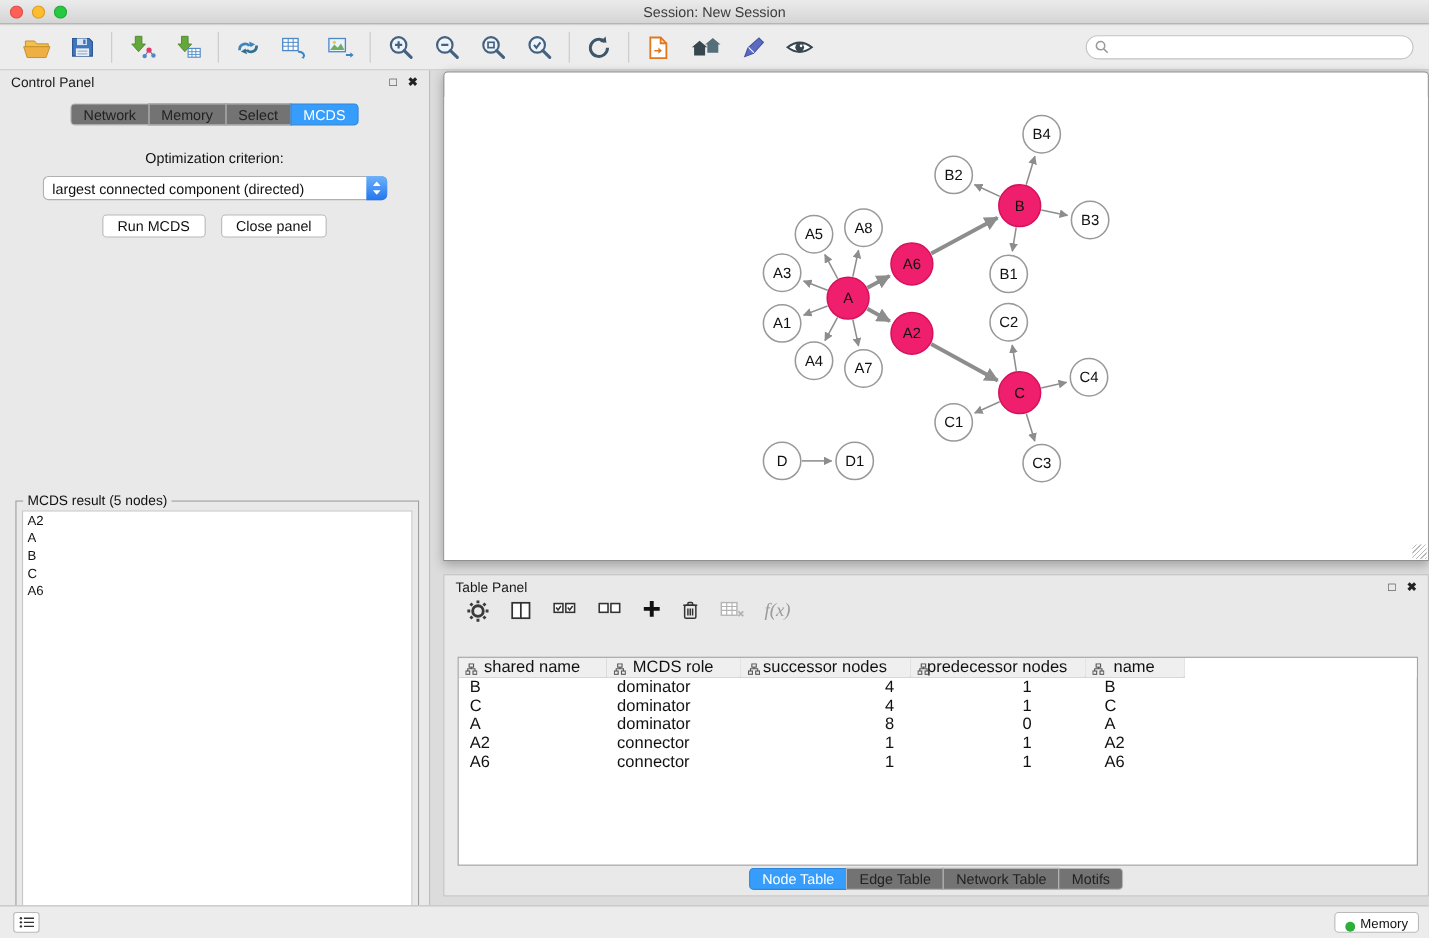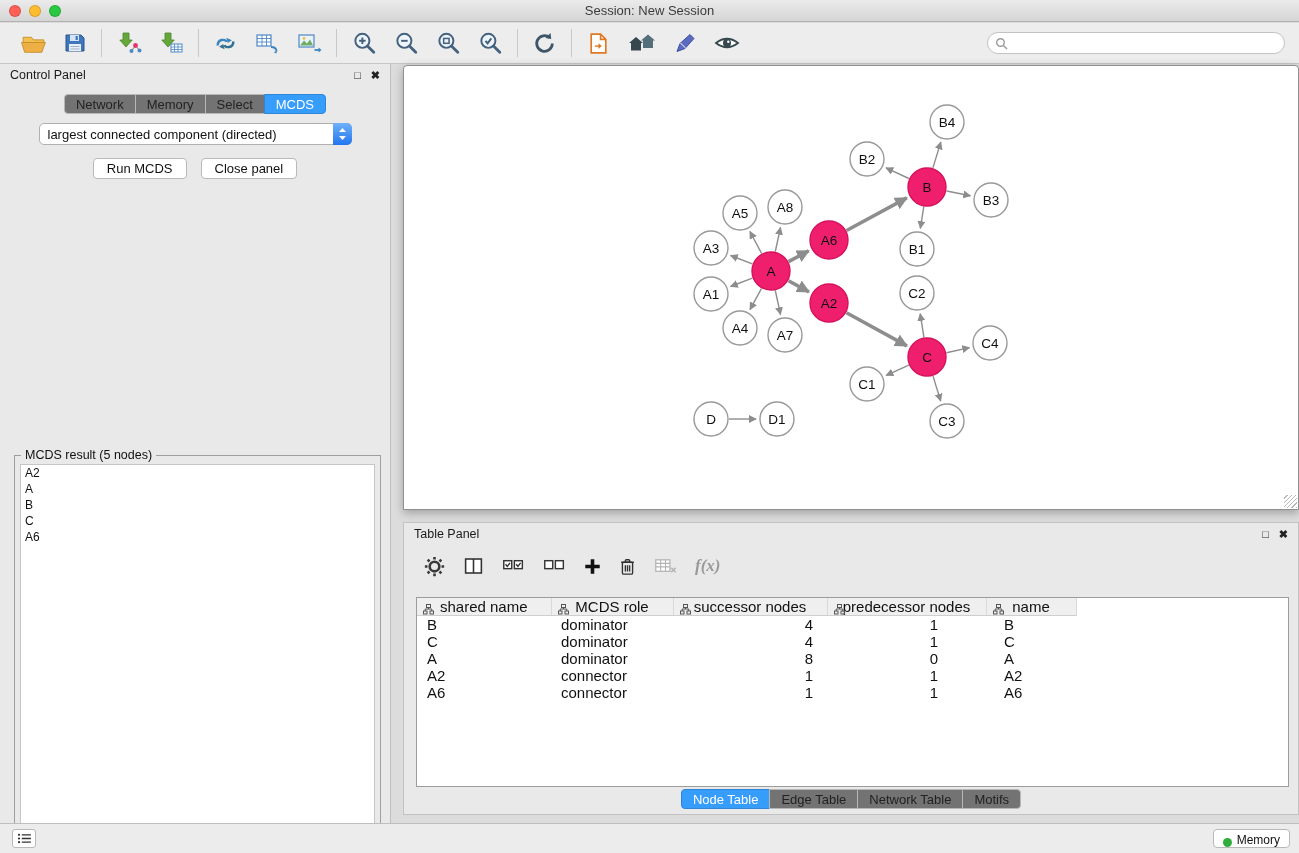--- a/index.html
+++ b/index.html
@@ -80,21 +80,21 @@
   .inner-titlebar .traffic { top:4px; }
   .inner-titlebar .win-title { height:21px; line-height:21px; }
   .net-canvas { position:absolute; left:0; top:22px; right:0; bottom:0; background:#fff; overflow:hidden; }
   #net-svg text { font-family:"Liberation Sans",sans-serif; }
   .resize-corner { position:absolute; right:1px; bottom:1px; width:13px; height:13px;
     background:repeating-linear-gradient(135deg, transparent 0 2px, #b9b9b9 2px 3px); }
 
   
   .table-panel { position:absolute; left:403px; top:522px; width:896px; height:293px;
     background:#e9e9e9; border:1px solid #c2c2c2; }
-  .tp-toolbar { height:42px; display:flex; align-items:center; gap:18px; padding-left:20px;font-weight:bold; }
+  .tp-toolbar { height:42px; display:flex; align-items:flex-start; gap:18px; padding-left:20px; }
   .fx-label { font-family:"Liberation Serif", serif; font-style:italic; color:#9a9a9a;
     font-size:17px; cursor:default; }
   .table-wrap { position:absolute; left:12px; right:9px; top:74px; height:190px;
     background:#fff; border:1px solid #9c9c9c; overflow:hidden; }
   table { width:100%; border-collapse:collapse; table-layout:fixed; }
   th, td { font-size:15px; font-weight:normal; color:#111; height:16px; overflow:hidden; white-space:nowrap; }
   thead th { background:#efefef; border-right:1px solid #d9d9d9; border-bottom:1px solid #cfcfcf;
     position:relative; text-align:center; cursor:default; }
   thead th .hicon { position:absolute; left:6px; top:3px; }
   thead th.filler { background:#fff; border:none; }
@@ -285,20 +285,21 @@
         <span class="panel-glyph">□</span>
         <span class="panel-glyph">✖</span>
       </span>
     </div>
     <div class="seg-tabs cp-tabs-row" id="cp-tabs">
         <div class="seg-tab">Network</div>
         <div class="seg-tab">Memory</div>
         <div class="seg-tab">Select</div>
         <div class="seg-tab active">MCDS</div>
       </div>
+    <div class="opt-label">Optimization criterion:</div>
     <div class="combo">
       <span class="combo-text">largest connected component (directed)</span>
       <span class="combo-stepper">
         <svg width="9" height="14" viewBox="0 0 9 14">
             <path d="M4.5 1 L8 5 H1 z" fill="#fff"></path>
             <path d="M4.5 13 L1 9 H8 z" fill="#fff"></path>
           </svg>
       </span>
     </div>
     <div class="btn-row">

